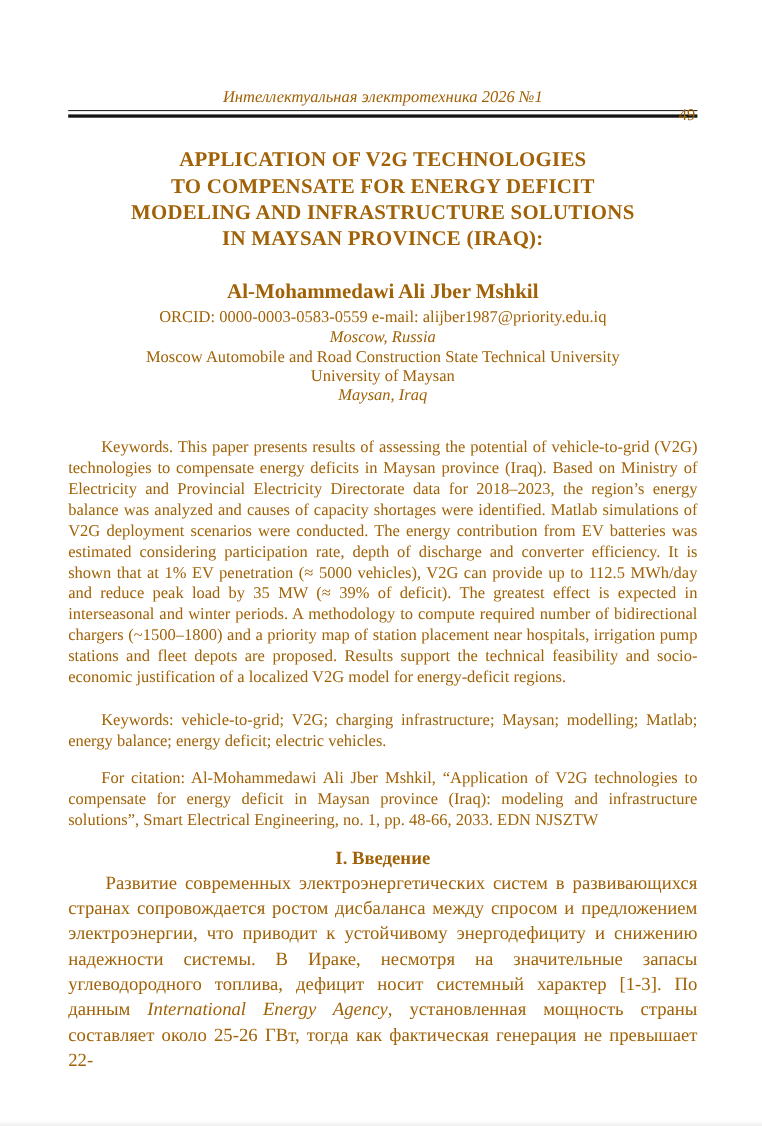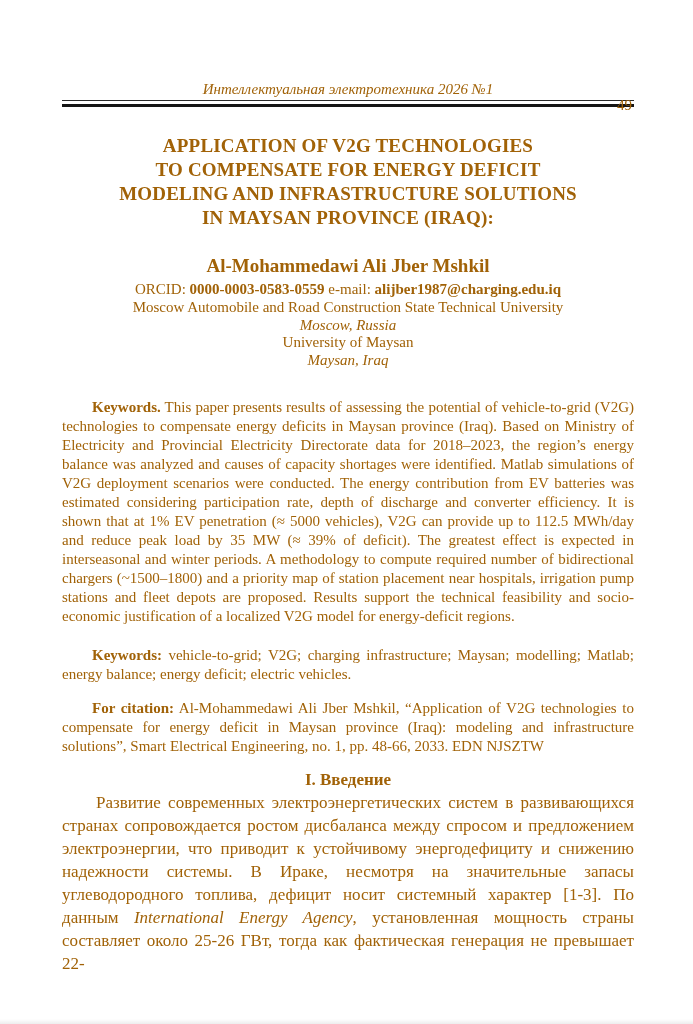--- a/index.html
+++ b/index.html
@@ -63,21 +63,21 @@
   .orcid-line {
     font-size: 15px;
     line-height: 20px;
     margin-top: 2px;
   }
   .affil {
     font-size: 15px;
     line-height: 17.5px;
   }
   .italic { font-style: italic; }
-  .b { font-weight: bold; }
+  .b { font-weight: normal; }
   .para-small {
     font-size: 15px;
     line-height: 19px;
     text-align: justify;
     text-indent: 30px;
     margin: 0;
   }
   .abstract-para { margin-top: 29px; }
   .keywords-para { margin-top: 20px; }
   .citation-para { margin-top: 15px; }
@@ -113,24 +113,24 @@
     <div>MODELING AND INFRASTRUCTURE SOLUTIONS</div>
     <div>IN MAYSAN PROVINCE (IRAQ):</div>
   </div>
 
   <div class="author-block">
     <div class="author-name">Al-Mohammedawi Ali Jber Mshkil</div>
     <div class="orcid-line">
       <span>ORCID:</span>
       <span class="b">0000-0003-0583-0559</span>
       <span>e-mail:</span>
-      <span class="b">alijber1987@charging.edu.iq</span>
+      <span class="b">alijber1987@priority.edu.iq</span>
     </div>
+    <div class="affil italic">Moscow, Russia</div>
     <div class="affil">Moscow Automobile and Road Construction State Technical University</div>
-    <div class="affil italic">Moscow, Russia</div>
     <div class="affil">University of Maysan</div>
     <div class="affil italic">Maysan, Iraq</div>
   </div>
 
   <p class="para-small abstract-para">
     <span class="b">Keywords.</span>
     <span>This paper presents results of assessing the potential of vehicle-to-grid (V2G) technologies to compensate energy deficits in Maysan province (Iraq). Based on Ministry of Electricity and Provincial Electricity Directorate data for 2018–2023, the region’s energy balance was analyzed and causes of capacity shortages were identified. Matlab simulations of V2G deployment scenarios were conducted. The energy contribution from EV batteries was estimated considering participation rate, depth of discharge and converter efficiency. It is shown that at 1% EV penetration (≈ 5000 vehicles), V2G can provide up to 112.5 MWh/day and reduce peak load by 35 MW (≈ 39% of deficit). The greatest effect is expected in interseasonal and winter periods. A methodology to compute required number of bidirectional chargers (~1500–1800) and a priority map of station placement near hospitals, irrigation pump stations and fleet depots are proposed. Results support the technical feasibility and socio-economic justification of a localized V2G model for energy-deficit regions.</span>
   </p>
 
   <p class="para-small keywords-para">

